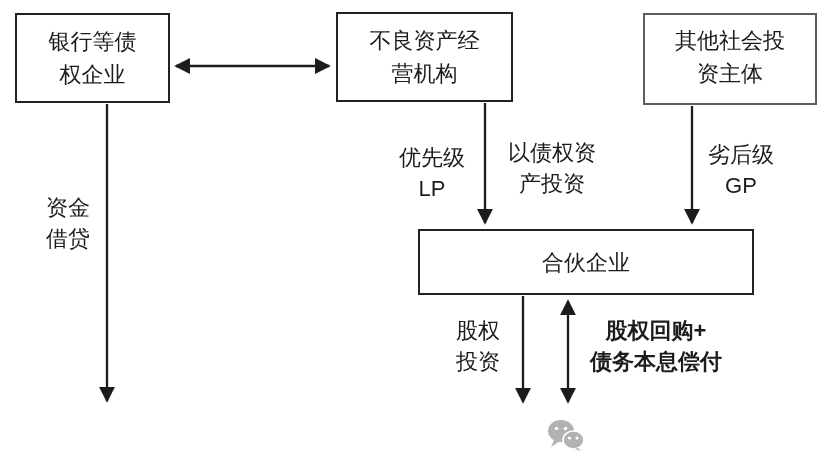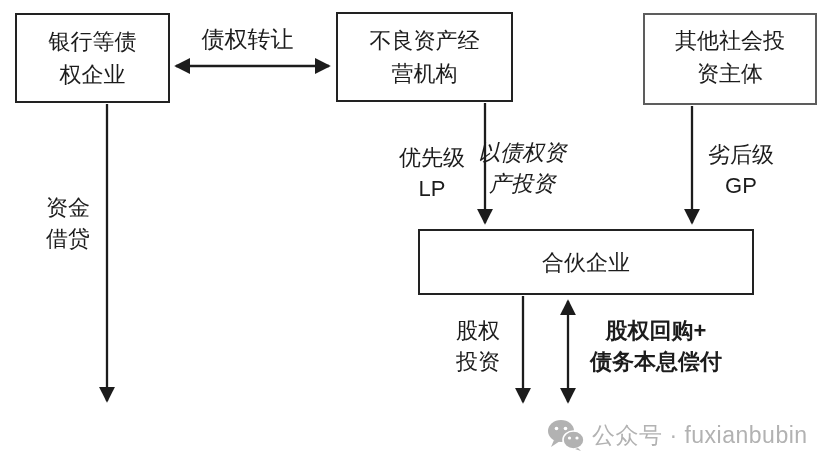--- a/index.html
+++ b/index.html
@@ -41,21 +41,21 @@
     position: absolute;
     color: #1c1c1c;
     font-size: 22px;
     line-height: 31px;
     text-align: center;
     white-space: pre-line;
   }
   #label-debt-transfer     { left: 185px; top: 24px;  width: 125px; font-size: 23px; }
   #label-capital-lending   { left: 35px;  top: 192px; width: 66px;  }
   #label-senior-lp         { left: 385px; top: 142px; width: 94px;  }
-  #label-debt-asset-invest { left: 467px; top: 137px; width: 110px; font-style: italic; }
+  #label-debt-asset-invest { left: 497px; top: 137px; width: 110px; }
   #label-junior-gp         { left: 698px; top: 139px; width: 86px;  }
   #label-equity-invest     { left: 443px; top: 315px; width: 70px;  }
   #label-repurchase        { left: 578px; top: 315px; width: 156px; font-weight: bold; }
 
   #arrows {
     position: absolute;
     left: 0; top: 0;
     width: 831px;
     height: 470px;
     pointer-events: none;
@@ -109,21 +109,20 @@
 营机构</span>
   </div>
   <div class="box gray" id="box-investor">
     <span>其他社会投
 资主体</span>
   </div>
   <div class="box dark" id="box-partnership">
     <span>合伙企业</span>
   </div>
 
-  <div class="edge-label" id="label-debt-transfer">债权转让</div>
   <div class="edge-label" id="label-capital-lending">资金
 借贷</div>
   <div class="edge-label" id="label-senior-lp">优先级
 LP</div>
   <div class="edge-label" id="label-debt-asset-invest">以债权资
 产投资</div>
   <div class="edge-label" id="label-junior-gp">劣后级
 GP</div>
   <div class="edge-label" id="label-equity-invest">股权
 投资</div>
@@ -134,16 +133,15 @@
     <svg width="38" height="32" viewBox="0 0 38 32">
       <ellipse cx="14" cy="12" rx="13" ry="11" fill="#b2b2b2"></ellipse>
       <polygon points="7,21 4,28 13,22" fill="#b2b2b2"></polygon>
       <circle cx="9.5" cy="9.5" r="1.8" fill="#ffffff"></circle>
       <circle cx="18.5" cy="9.5" r="1.8" fill="#ffffff"></circle>
       <ellipse cx="26.5" cy="21" rx="10.5" ry="9" fill="#b2b2b2" stroke="#ffffff" stroke-width="1.6"></ellipse>
       <polygon points="31,29 34,32 28,30" fill="#b2b2b2"></polygon>
       <circle cx="22.5" cy="19" r="1.6" fill="#ffffff"></circle>
       <circle cx="30" cy="19" r="1.6" fill="#ffffff"></circle>
     </svg>
-    <span>公众号 · fuxianbubin</span>
   </div>
 
 </div>
 
 </body></html>

